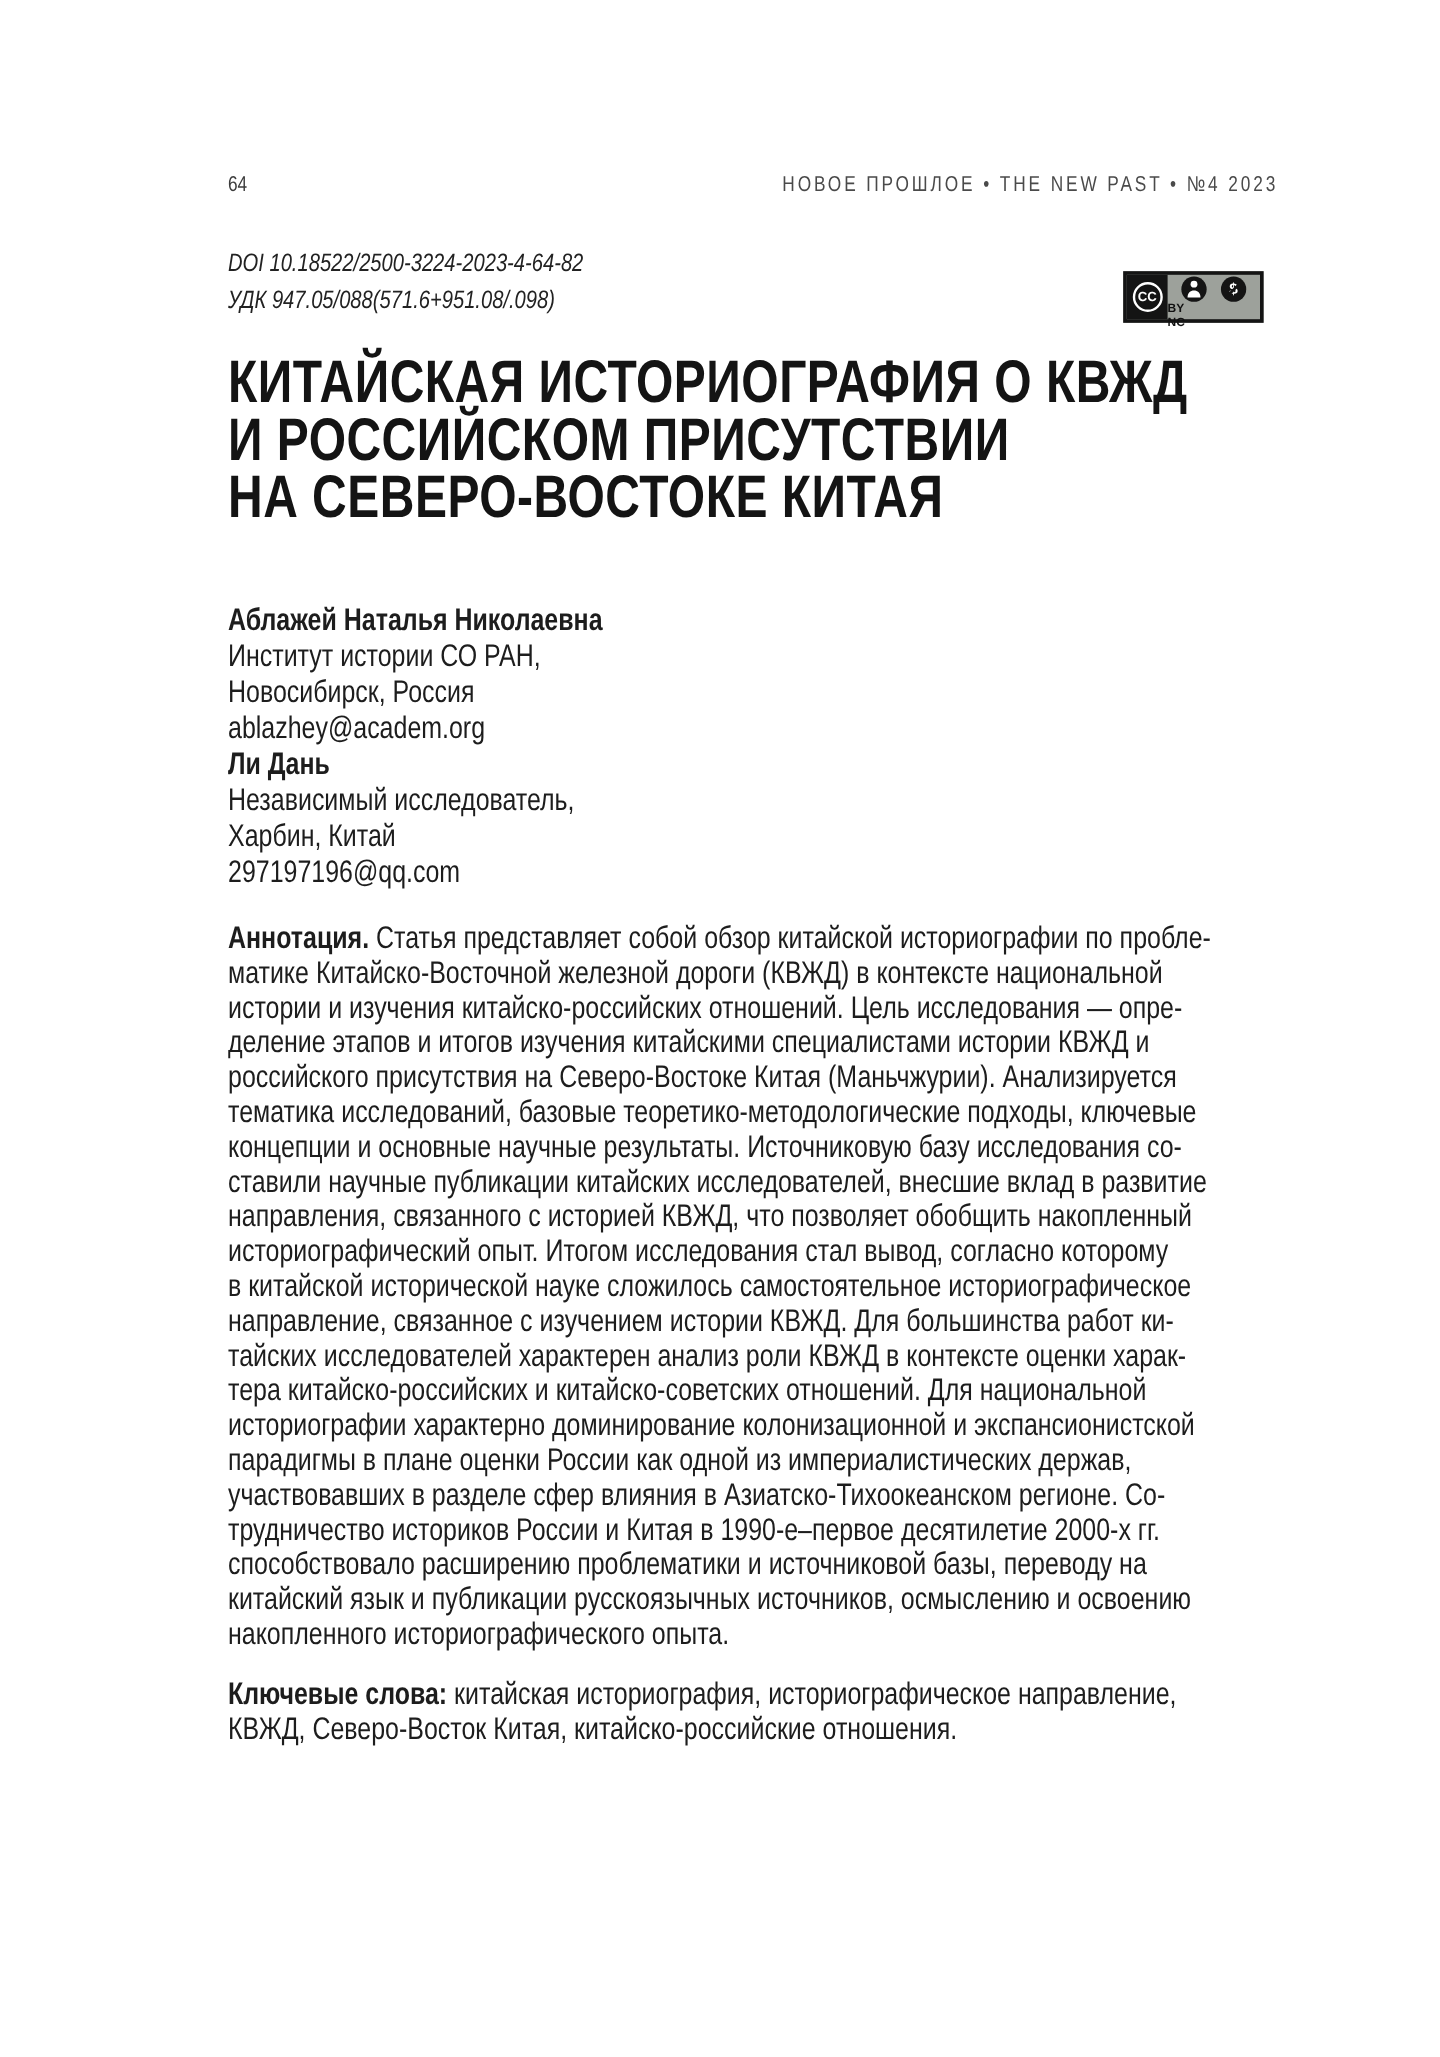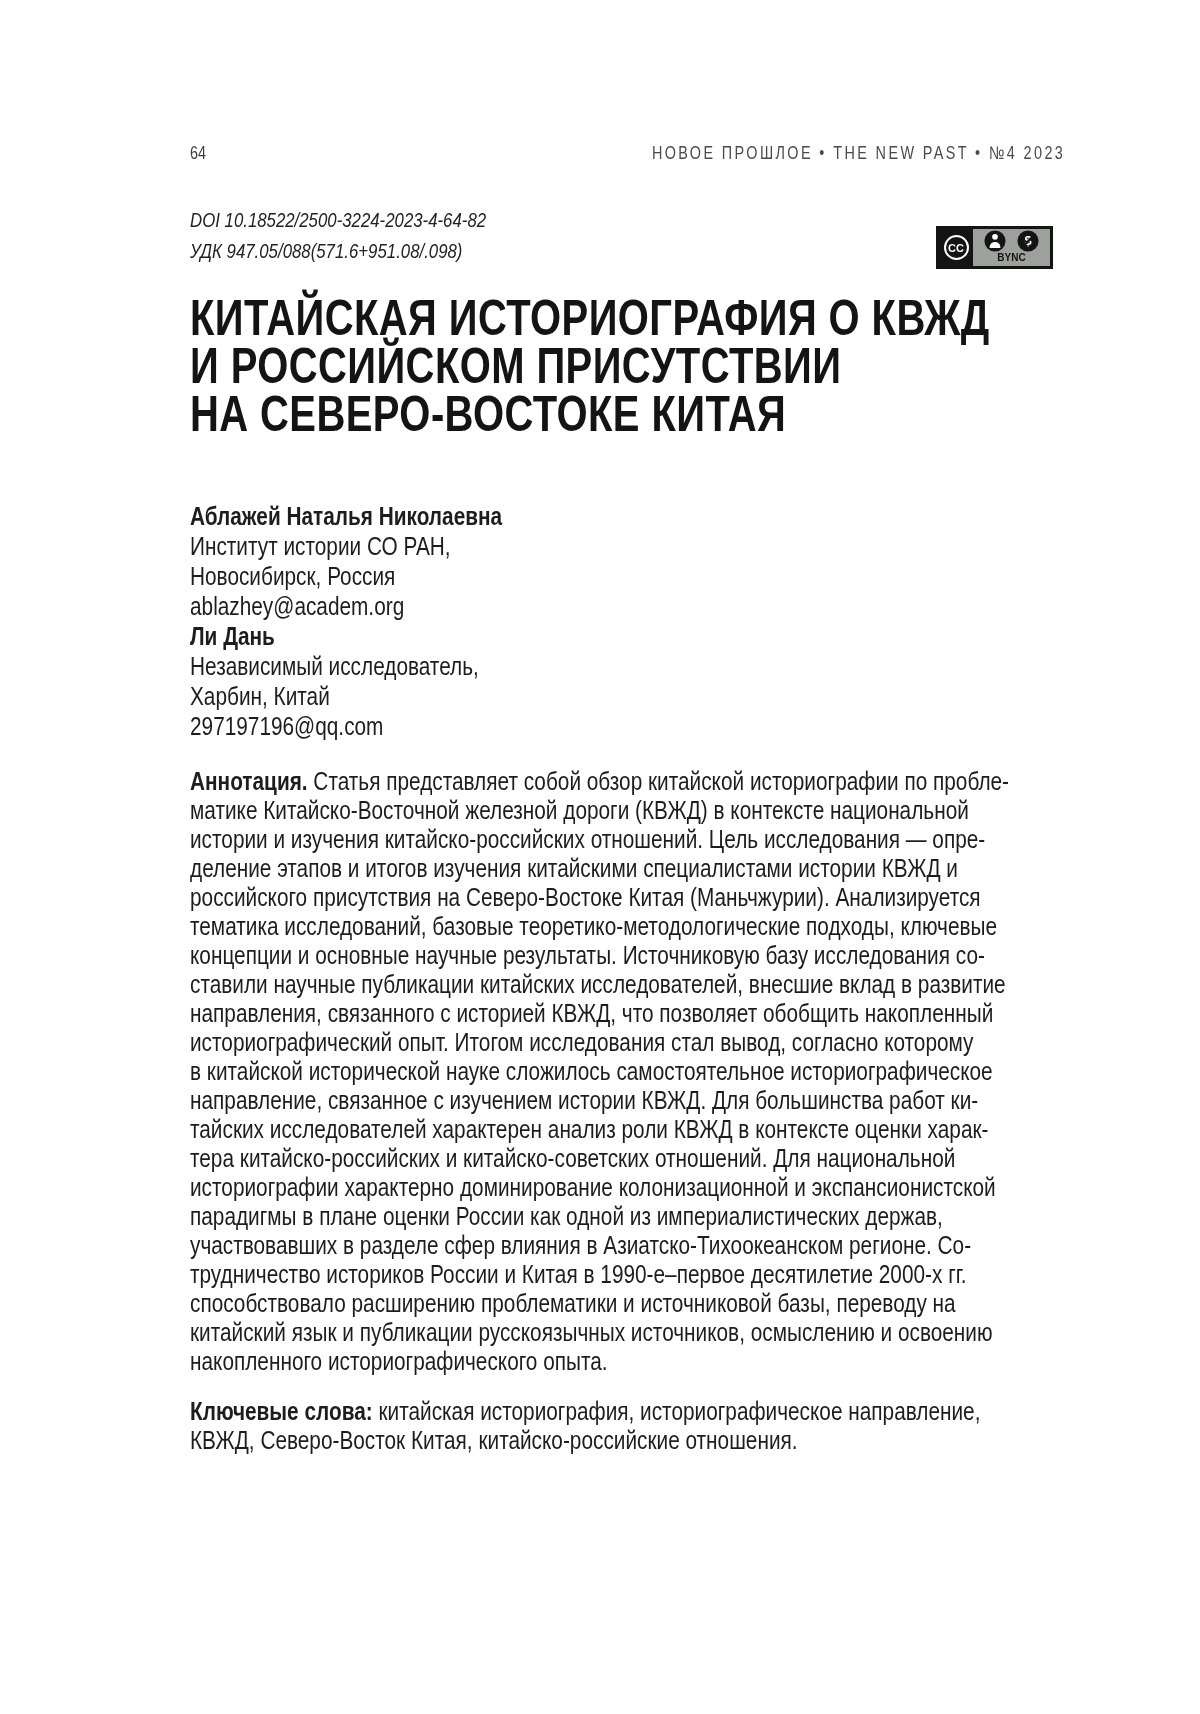--- a/index.html
+++ b/index.html
@@ -85,20 +85,21 @@
   .cc-right { flex: 1; display: flex; flex-direction: column; padding-top: 1px; }
   .cc-icons { display: flex; justify-content: space-evenly; }
   .cc-icon svg { width: 22px; height: 22px; display: block; }
   .cc-labels {
     display: flex;
     justify-content: center;
     font-size: 10px;
     line-height: 12px;
     font-weight: bold;
     color: #111111;
+    flex-direction: column;
   }
 </style>
 </head>
 <body>
 
 <div class="page">
 
   <div class="content">
 
     <div class="page-header">

